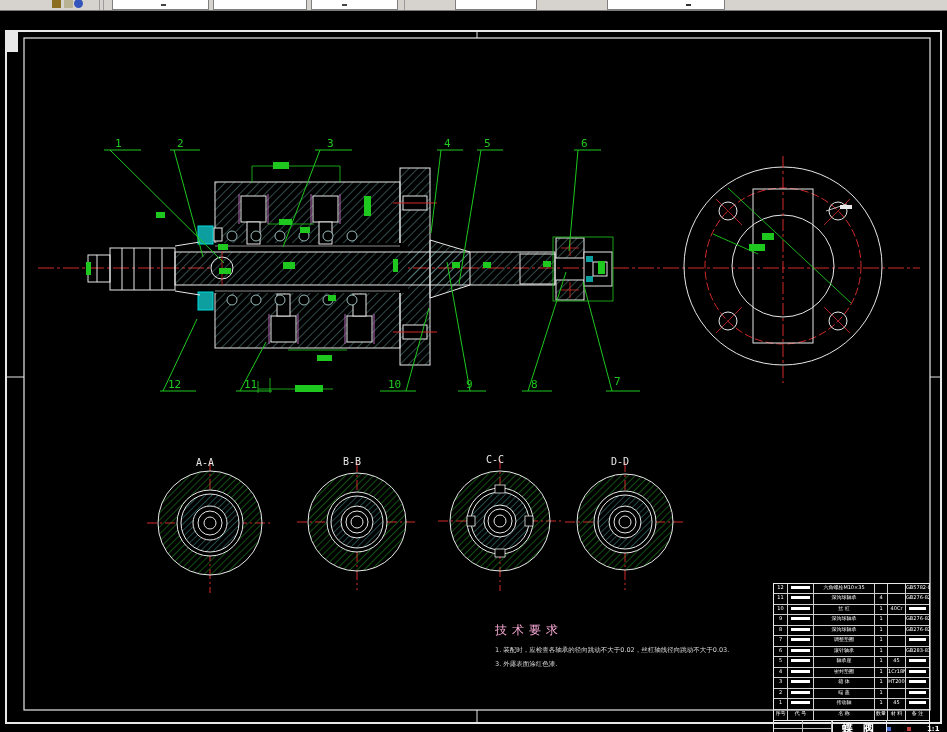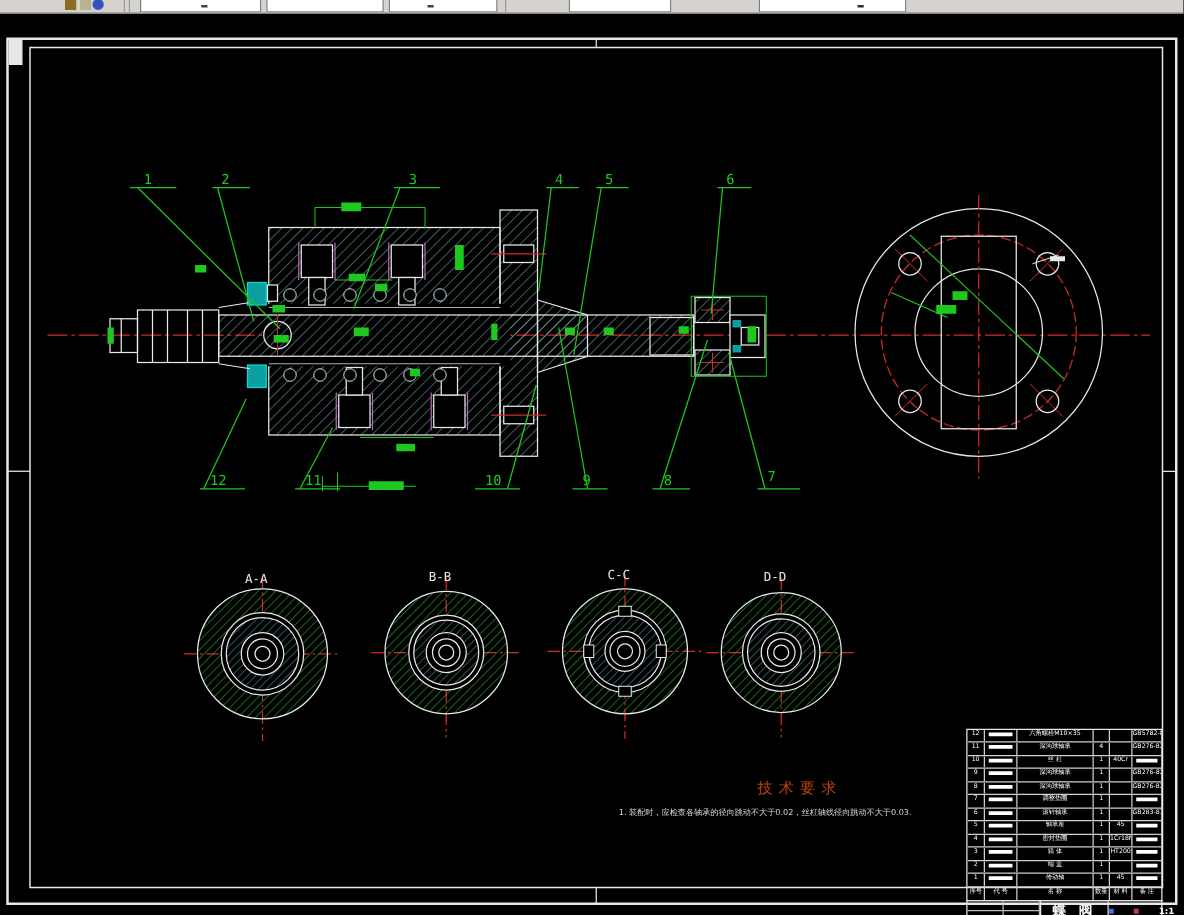--- a/index.html
+++ b/index.html
@@ -7,21 +7,21 @@
           font-family:"DejaVu Sans",sans-serif;}
   
   .toolbar{position:absolute;left:0;top:0;width:947px;height:10px;background:#d6d3ce;
            border-bottom:1px solid #7a7a7a;overflow:hidden;}
   .tb-icon{position:absolute;top:-1px;width:9px;height:9px;}
   .tb-sep{position:absolute;top:0;width:1px;height:10px;background:#9a9a9a;}
   .tb-combo{position:absolute;top:-9px;height:17px;background:#fff;border:1px solid #7f7f7f;}
   .tb-tick{position:absolute;top:1px;width:5px;height:2px;background:#444;}
   
   .tech{position:absolute;left:495px;top:622px;width:290px;color:#e8e8e8;}
-  .tech-title{text-align:center;font-size:12px;letter-spacing:5px;color:#c2410c;margin:0 0 5px 0;}
+  .tech-title{font-size:12px;letter-spacing:5px;color:#f9a8d4;margin:0 0 5px 0;}
   .tech-item{font-size:6.5px;line-height:13.5px;margin:0;white-space:nowrap;color:#d8d8d8;}
   
   .bom{position:absolute;left:773px;top:583px;width:157px;height:161px;color:#fff;}
   .bom-table{position:absolute;left:0;right:0;top:0;bottom:23px;border:1px solid #e8e8e8;
              display:grid;grid-template-rows:repeat(13,1fr);overflow:hidden;}
   .bom-row{display:grid;grid-template-columns:13px 26px 61px 13px 18px 1fr;
            border-bottom:1px solid #cfcfcf;overflow:hidden;}
   .bom-row:last-child{border-bottom:none;}
   .bom-cell{border-left:1px solid #cfcfcf;font-size:5px;line-height:7px;text-align:center;
             overflow:hidden;white-space:nowrap;color:#fff;}
@@ -326,20 +326,21 @@
         <circle cx="625" cy="522" r="11" fill="#000" stroke="#e8e8e8"></circle>
         <circle cx="625" cy="522" r="6" fill="#000" stroke="#e8e8e8"></circle>
         <text x="611" y="465">D-D</text>
       </g>
     </g>
   </svg>
 
   <div class="tech">
     <p class="tech-title">技术要求</p>
     <p class="tech-item">1. 装配时，应检查各轴承的径向跳动不大于0.02，丝杠轴线径向跳动不大于0.03.</p>
+    <p class="tech-item">3. 外露表面涂红色漆.</p>
   </div>
 
   <div class="bom">
     <div class="bom-table" id="bom-rows">
         <div class="bom-row">
           <div class="bom-cell">12</div>
           <div class="bom-cell">
             <span class="bar"></span>
           </div>
           <div class="bom-cell">六角螺栓M10×35</div>

